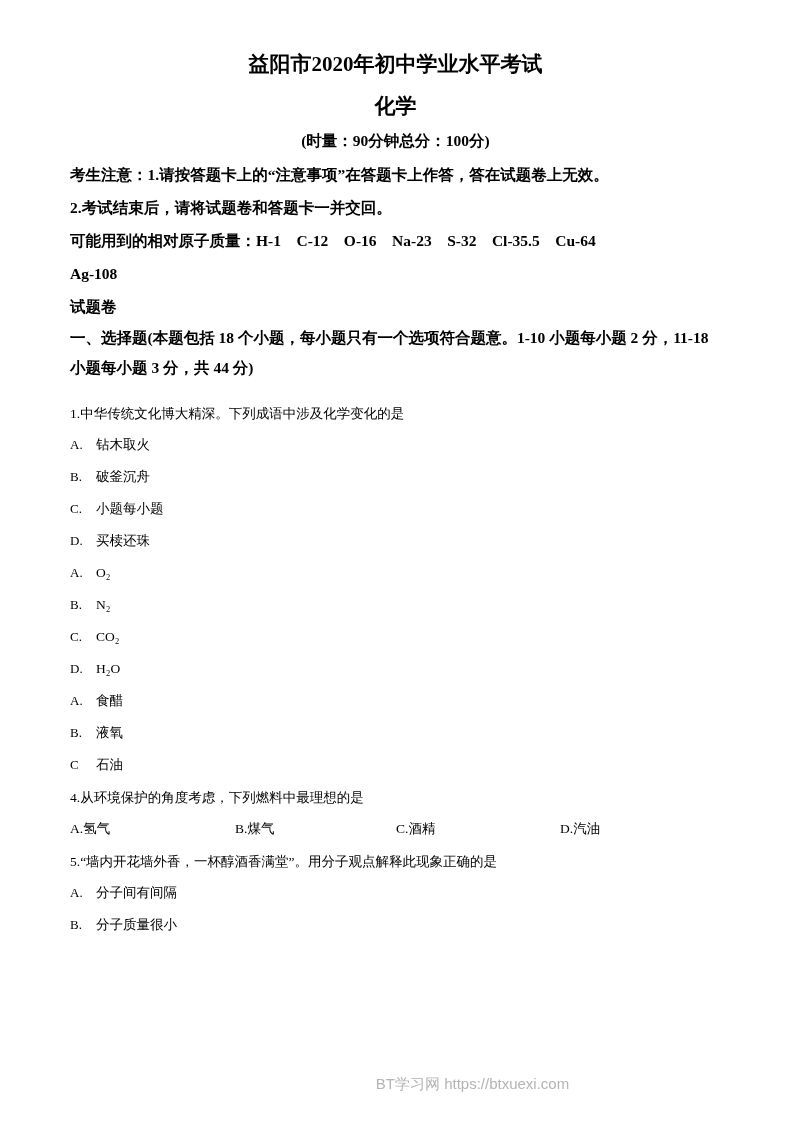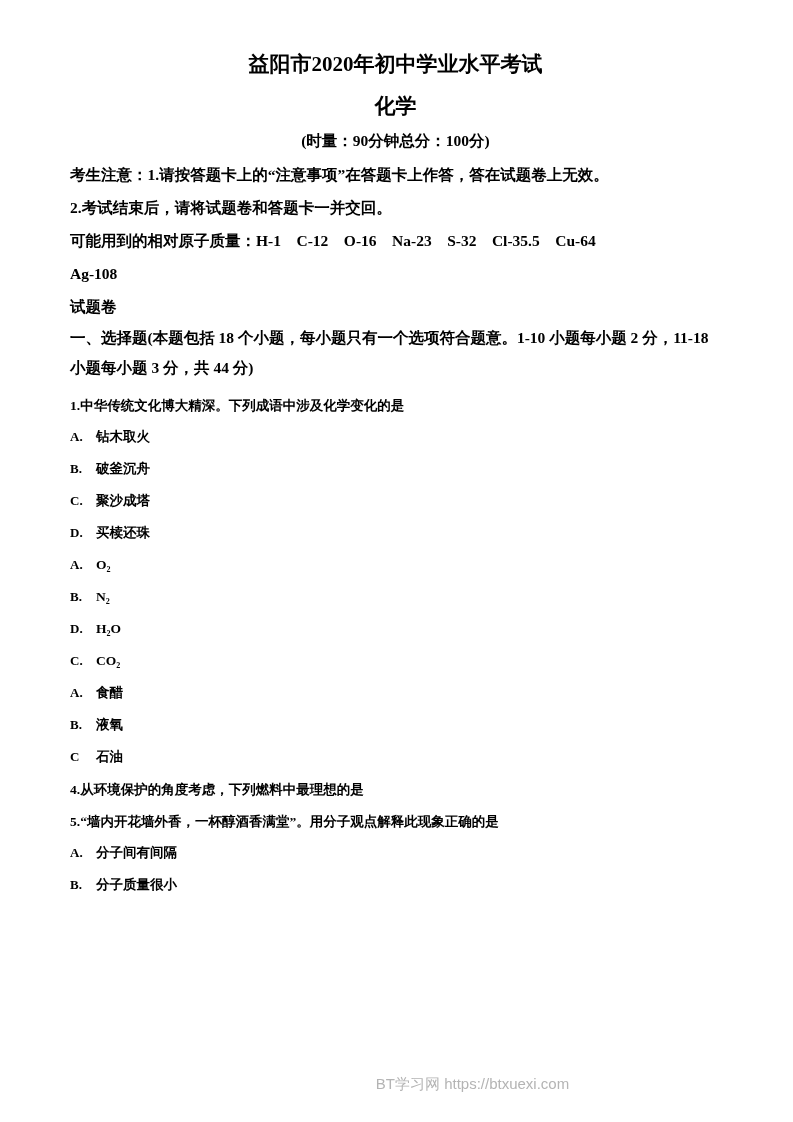--- a/index.html
+++ b/index.html
@@ -49,23 +49,23 @@
   .paper-section {
     font-size: 15.5px;
     font-weight: bold;
     text-align: left;
     line-height: 33px;
   }
   .section-header {
     font-size: 15.5px;
     font-weight: bold;
     line-height: 30px;
-    margin-bottom: 8px;
+    margin-bottom: 16px;
   }
-  .question { margin: 0; font-weight: bold; }
+  .question { margin: 0; }
   .stem {
     font-size: 13.5px;
     line-height: 30px;
     margin-top: 2px;
   }
   .option {
     font-size: 13.5px;
     line-height: 32px;
   }
   .option .letter {
@@ -114,56 +114,70 @@
 
   <div class="question">
     <div class="stem">1.中华传统文化博大精深。下列成语中涉及化学变化的是</div>
     <div class="option">
       <span class="letter">A.</span><span>钻木取火</span>
     </div>
     <div class="option">
       <span class="letter">B.</span><span>破釜沉舟</span>
     </div>
     <div class="option">
-      <span class="letter">C.</span><span>聚沙成塔</span>
+      <span class="letter">C.</span><span>小题每小题</span>
     </div>
     <div class="option">
       <span class="letter">D.</span><span>买椟还珠</span>
     </div>
   </div>
 
   <div class="question">
     <div class="option">
       <span class="letter">A.</span><span>O₂</span>
     </div>
     <div class="option">
       <span class="letter">B.</span><span>N₂</span>
     </div>
     <div class="option">
-      <span class="letter">D.</span><span>H₂O</span>
+      <span class="letter">C.</span><span>CO₂</span>
     </div>
     <div class="option">
-      <span class="letter">C.</span><span>CO₂</span>
+      <span class="letter">D.</span><span>H₂O</span>
     </div>
   </div>
 
   <div class="question">
     <div class="option">
       <span class="letter">A.</span><span>食醋</span>
     </div>
     <div class="option">
       <span class="letter">B.</span><span>液氧</span>
     </div>
     <div class="option">
       <span class="letter">C</span><span>石油</span>
     </div>
   </div>
 
   <div class="question">
     <div class="stem">4.从环境保护的角度考虑，下列燃料中最理想的是</div>
+    <div class="option-grid">
+      <div class="opt-a">
+        <span class="letter">A.</span><span>氢气</span>
+      </div>
+      <div class="opt-b">
+        <span class="letter">B.</span><span>煤气</span>
+      </div>
+      <div class="opt-c">
+        <span class="letter">C.</span><span>酒精</span>
+      </div>
+      <div class="opt-d">
+        <span class="letter">D.</span><span>汽油</span>
+      </div>
+    </div>
   </div>
 
   <div class="question">
     <div class="stem">5.“墙内开花墙外香，一杯醇酒香满堂”。用分子观点解释此现象正确的是</div>
     <div class="option">
       <span class="letter">A.</span><span>分子间有间隔</span>
     </div>
     <div class="option">
       <span class="letter">B.</span><span>分子质量很小</span>
     </div>

